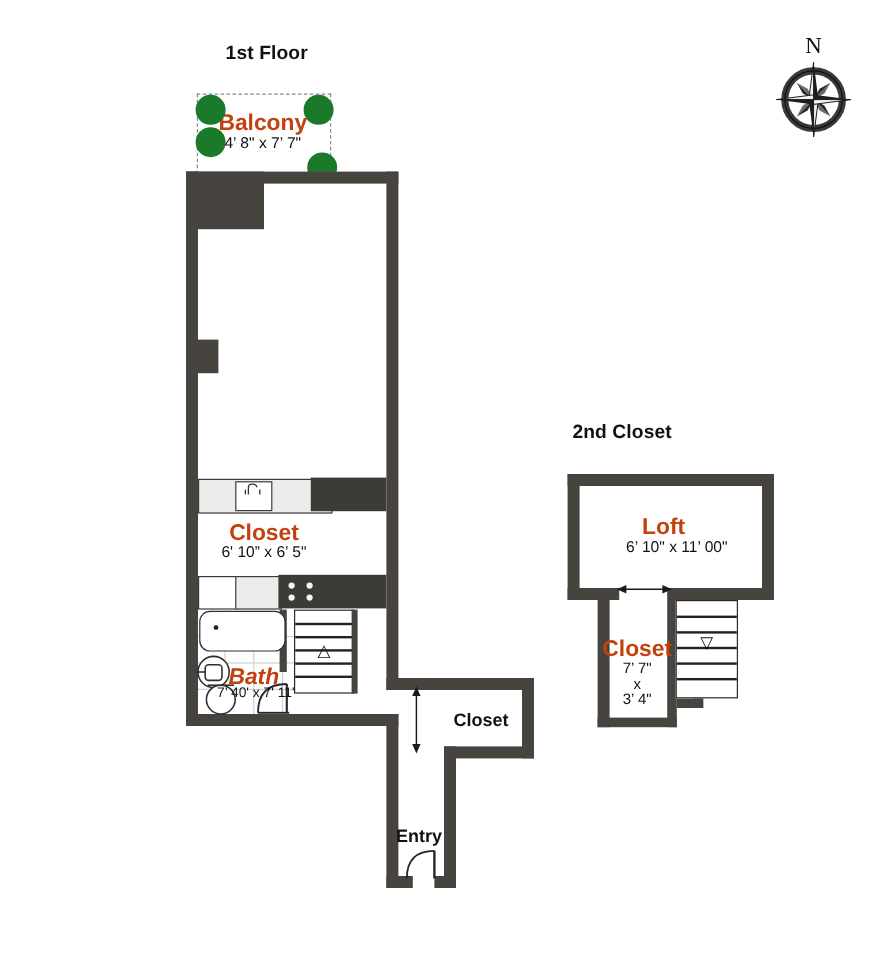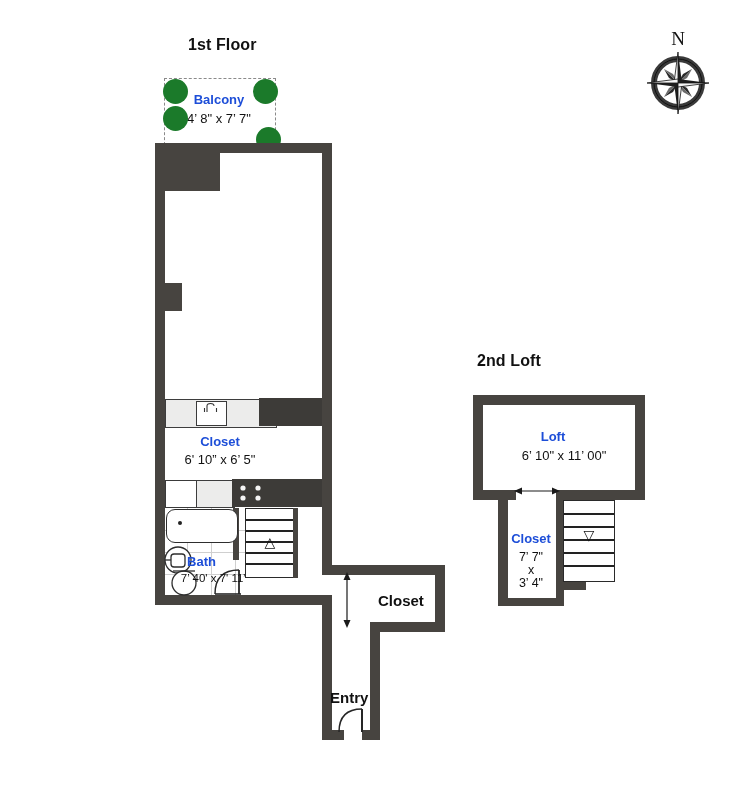--- a/index.html
+++ b/index.html
@@ -6,21 +6,21 @@
   body{
     width:743px;height:800px;position:relative;overflow:hidden;
     font-family:"Liberation Sans","DejaVu Sans",sans-serif;
     color:#1a1a1a;
   }
   .stage{position:absolute;inset:0;}
   .abs{position:absolute;}
 
   
   .floor-title{font-size:16px;font-weight:bold;letter-spacing:.1px;color:#111;}
-  .room-name{font-size:13px;font-weight:bold;text-align:center;line-height:1.1;color:#1d4ed8;}
+  .room-name{font-size:19px;font-weight:bold;text-align:center;line-height:1.1;color:#c2410c;}
   .room-dim{font-size:13px;text-align:center;line-height:1.15;color:#111;white-space:nowrap;}
   .room-dim-stack{font-size:12.5px;text-align:center;line-height:1.18;color:#111;}
   .label-plain{font-size:15px;font-weight:bold;color:#111;}
   .disclaimer{font-size:15px;color:#222;}
   .compass-n{font-size:19px;font-weight:normal;color:#111;font-family:"Liberation Serif","DejaVu Serif",serif;}
 
   
   .wall{background:#474440;}
   .dashed-box{border:1px dashed #8a8a8a;background:transparent;}
   .greendot{border-radius:50%;background:#1b7a2a;}
@@ -170,21 +170,21 @@
   </div>
 
   <div class="abs" style="left:213px;top:566px;width:32px;height:30px;">
     <svg width="32" height="30" viewBox="0 0 32 30">
       <path d="M2 28 Q2 4 26 4" fill="none" stroke="#262626" stroke-width="1.5"></path>
       <line x1="26" y1="4" x2="26" y2="28" stroke="#262626" stroke-width="1.8"></line>
       <line x1="2" y1="28" x2="28" y2="28" stroke="#262626" stroke-width="1.6"></line>
     </svg>
   </div>
 
-  <div class="abs room-name" style="left:153px;top:555px;width:97px;">Bath</div>
+  <div class="abs room-name" style="left:163px;top:555px;width:97px;font-style:italic;">Bath</div>
   <div class="abs room-dim" style="left:155px;top:572px;width:118px;font-size:11.5px;">7’ 40' x 7' 11”</div>
 
   <div class="abs stair-box" style="left:245px;top:508px;width:50px;height:70px;">
     <div class="stair-step" style="top:10px;"></div>
     <div class="stair-step" style="top:21px;"></div>
     <div class="stair-step" style="top:32px;"></div>
     <div class="stair-step" style="top:43px;"></div>
     <div class="stair-step" style="top:54px;"></div>
   </div>
   <div class="abs wall" style="left:293px;top:508px;width:5px;height:70px;"></div>
@@ -200,21 +200,21 @@
   </div>
 
   <div class="abs label-plain" style="left:330px;top:689px;">Entry</div>
   <div class="abs" style="left:338px;top:706px;width:30px;height:28px;">
     <svg width="30" height="28" viewBox="0 0 30 28">
       <path d="M1 26 Q1 3 24 3" fill="none" stroke="#262626" stroke-width="1.5"></path>
       <line x1="24" y1="3" x2="24" y2="26" stroke="#262626" stroke-width="2"></line>
     </svg>
   </div>
 
-  <div class="abs floor-title" style="left:477px;top:352px;">2nd Loft</div>
+  <div class="abs floor-title" style="left:477px;top:352px;">2nd Closet</div>
 
   <div class="abs wall" style="left:473px;top:395px;width:172px;height:10px;"></div>
   <div class="abs wall" style="left:473px;top:395px;width:10px;height:105px;"></div>
   <div class="abs wall" style="left:635px;top:395px;width:10px;height:105px;"></div>
 
   <div class="abs wall" style="left:473px;top:490px;width:43px;height:10px;"></div>
 
   <div class="abs wall" style="left:556px;top:490px;width:89px;height:10px;"></div>
 
   <div class="abs wall" style="left:498px;top:500px;width:10px;height:106px;"></div>

